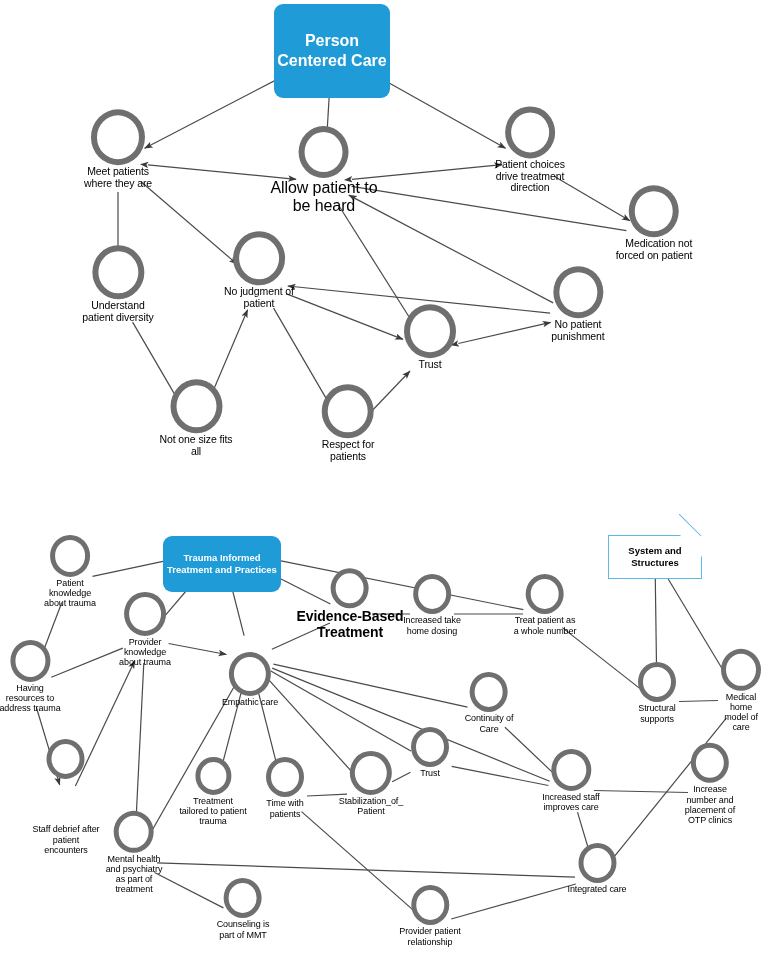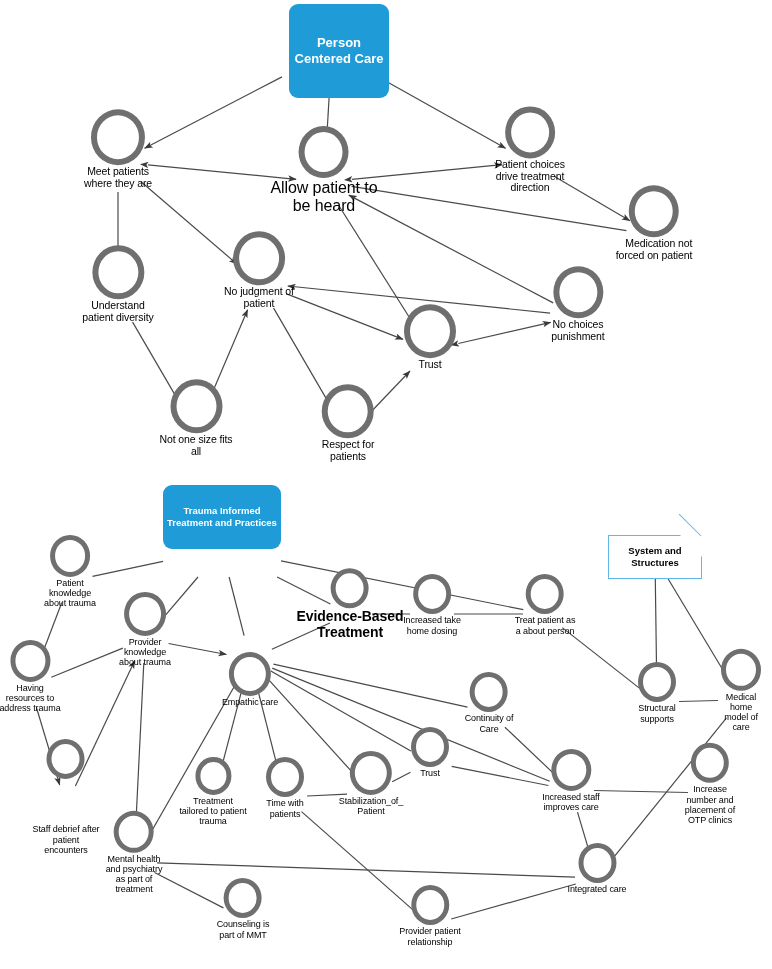--- a/index.html
+++ b/index.html
@@ -159,21 +159,21 @@
         <line x1="594.0" y1="790.5" x2="688.0" y2="792.5" stroke="#4a4a4a" stroke-width="1.2"></line>
         <line x1="726.5" y1="717.9" x2="610.8" y2="860.9" stroke="#4a4a4a" stroke-width="1.2"></line>
         <line x1="577.5" y1="812.1" x2="590.8" y2="856.9" stroke="#4a4a4a" stroke-width="1.2"></line>
         <line x1="154.5" y1="872.5" x2="223.4" y2="907.9" stroke="#4a4a4a" stroke-width="1.2"></line>
         <line x1="157.0" y1="862.8" x2="575.0" y2="877.2" stroke="#4a4a4a" stroke-width="1.2"></line>
         <line x1="301.5" y1="811.6" x2="413.5" y2="910.4" stroke="#4a4a4a" stroke-width="1.2"></line>
         <line x1="451.2" y1="919.0" x2="575.8" y2="884.0" stroke="#4a4a4a" stroke-width="1.2"></line>
       </g>
   </svg>
   <div id="node-layer">
-      <div class="box-node" style="left: 339px; top: 51px; width: 100px; height: 94px; font-size: 13px; background: rgb(31, 155, 215); color: rgb(255, 255, 255);"><span>Person
+      <div class="box-node" style="left: 332px; top: 51px; width: 116px; height: 94px; font-size: 16px; background: rgb(31, 155, 215); color: rgb(255, 255, 255);"><span>Person
 Centered Care</span></div>
       <div class="node" style="left: 118px; top: 176.85px;">
         <div class="ring" style="width: 54px; height: 56px; border-color: rgb(111, 111, 111); border-width: 6px; margin-top: -55px;"></div>
         <div class="node-label" style="font-size: 10.5px; color: rgb(0, 0, 0);">Meet patients
 where they are</div>
       </div>
       <div class="node" style="left: 324px; top: 195.75px;">
         <div class="ring" style="width: 50px; height: 52px; border-color: rgb(111, 111, 111); border-width: 6px; margin-top: -51px;"></div>
         <div class="node-label" style="font-size: 16px; color: rgb(0, 0, 0);">Allow patient to
 be heard</div>
@@ -194,38 +194,38 @@
         <div class="node-label" style="font-size: 10.5px; color: rgb(0, 0, 0);">Understand
 patient diversity</div>
       </div>
       <div class="node" style="left: 259px; top: 297.3px;">
         <div class="ring" style="width: 52px; height: 54px; border-color: rgb(111, 111, 111); border-width: 6px; margin-top: -53px;"></div>
         <div class="node-label" style="font-size: 10.5px; color: rgb(0, 0, 0);">No judgment of
 patient</div>
       </div>
       <div class="node" style="left: 578px; top: 329.75px;">
         <div class="ring" style="width: 50px; height: 52px; border-color: rgb(111, 111, 111); border-width: 6px; margin-top: -51px;"></div>
-        <div class="node-label" style="font-size: 10.5px; color: rgb(0, 0, 0);">No choices
+        <div class="node-label" style="font-size: 10.5px; color: rgb(0, 0, 0);">No patient
 punishment</div>
       </div>
       <div class="node" style="left: 430px; top: 364.3px;">
         <div class="ring" style="width: 52px; height: 54px; border-color: rgb(111, 111, 111); border-width: 6px; margin-top: -53px;"></div>
         <div class="node-label" style="font-size: 10.5px; color: rgb(0, 0, 0);">Trust</div>
       </div>
       <div class="node" style="left: 196px; top: 445.3px;">
         <div class="ring" style="width: 52px; height: 54px; border-color: rgb(111, 111, 111); border-width: 6px; margin-top: -53px;"></div>
         <div class="node-label" style="font-size: 10.5px; color: rgb(0, 0, 0);">Not one size fits
 all</div>
       </div>
       <div class="node" style="left: 348px; top: 450.3px;">
         <div class="ring" style="width: 52px; height: 54px; border-color: rgb(111, 111, 111); border-width: 6px; margin-top: -53px;"></div>
         <div class="node-label" style="font-size: 10.5px; color: rgb(0, 0, 0);">Respect for
 patients</div>
       </div>
-      <div class="box-node" style="left: 222px; top: 517px; width: 118px; height: 64px; font-size: 9.5px; background: rgb(31, 155, 215); color: rgb(255, 255, 255);"><span>Trauma Informed
+      <div class="box-node" style="left: 222px; top: 564px; width: 118px; height: 56px; font-size: 9.5px; background: rgb(31, 155, 215); color: rgb(255, 255, 255);"><span>Trauma Informed
 Treatment and Practices</span></div>
       <div class="note-node" style="left: 655px; top: 557px; width: 94px; height: 44px; font-size: 9.5px; border-color: rgb(95, 185, 232);"><span>System and
 Structures</span><span class="note-fold"></span><span class="note-fold-line" style="background: rgb(95, 185, 232);"></span></div>
       <div class="node" style="left: 70px; top: 592px;">
         <div class="ring" style="width: 40px; height: 42px; border-color: rgb(111, 111, 111); border-width: 5px; margin-top: -41px;"></div>
         <div class="node-label" style="font-size: 9px; color: rgb(0, 0, 0);">Patient
 knowledge
 about trauma</div>
       </div>
       <div class="node" style="left: 30px; top: 697px;">
@@ -250,21 +250,21 @@
 Treatment</div>
       </div>
       <div class="node" style="left: 432px; top: 624.45px;">
         <div class="ring" style="width: 38px; height: 40px; border-color: rgb(111, 111, 111); border-width: 5px; margin-top: -39px;"></div>
         <div class="node-label" style="font-size: 9px; color: rgb(0, 0, 0);">Increased take
 home dosing</div>
       </div>
       <div class="node" style="left: 545px; top: 624.45px;">
         <div class="ring" style="width: 38px; height: 40px; border-color: rgb(111, 111, 111); border-width: 5px; margin-top: -39px;"></div>
         <div class="node-label" style="font-size: 9px; color: rgb(0, 0, 0);">Treat patient as
-a about person</div>
+a whole number</div>
       </div>
       <div class="node" style="left: 657px; top: 712.45px;">
         <div class="ring" style="width: 38px; height: 40px; border-color: rgb(111, 111, 111); border-width: 5px; margin-top: -39px;"></div>
         <div class="node-label" style="font-size: 9px; color: rgb(0, 0, 0);">Structural
 supports</div>
       </div>
       <div class="node" style="left: 741px; top: 711px;">
         <div class="ring" style="width: 40px; height: 42px; border-color: rgb(111, 111, 111); border-width: 5px; margin-top: -41px;"></div>
         <div class="node-label" style="font-size: 9px; color: rgb(0, 0, 0);">Medical home
 model of care</div>

